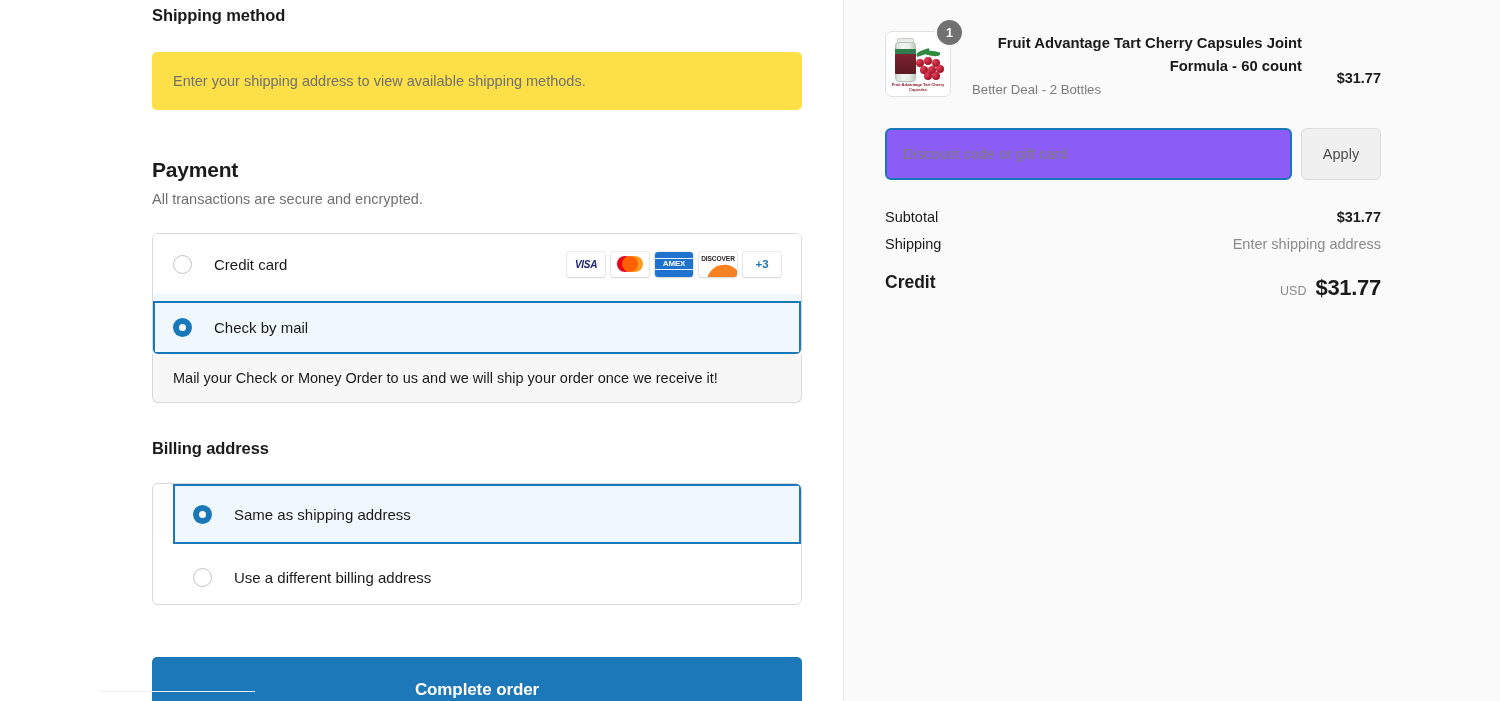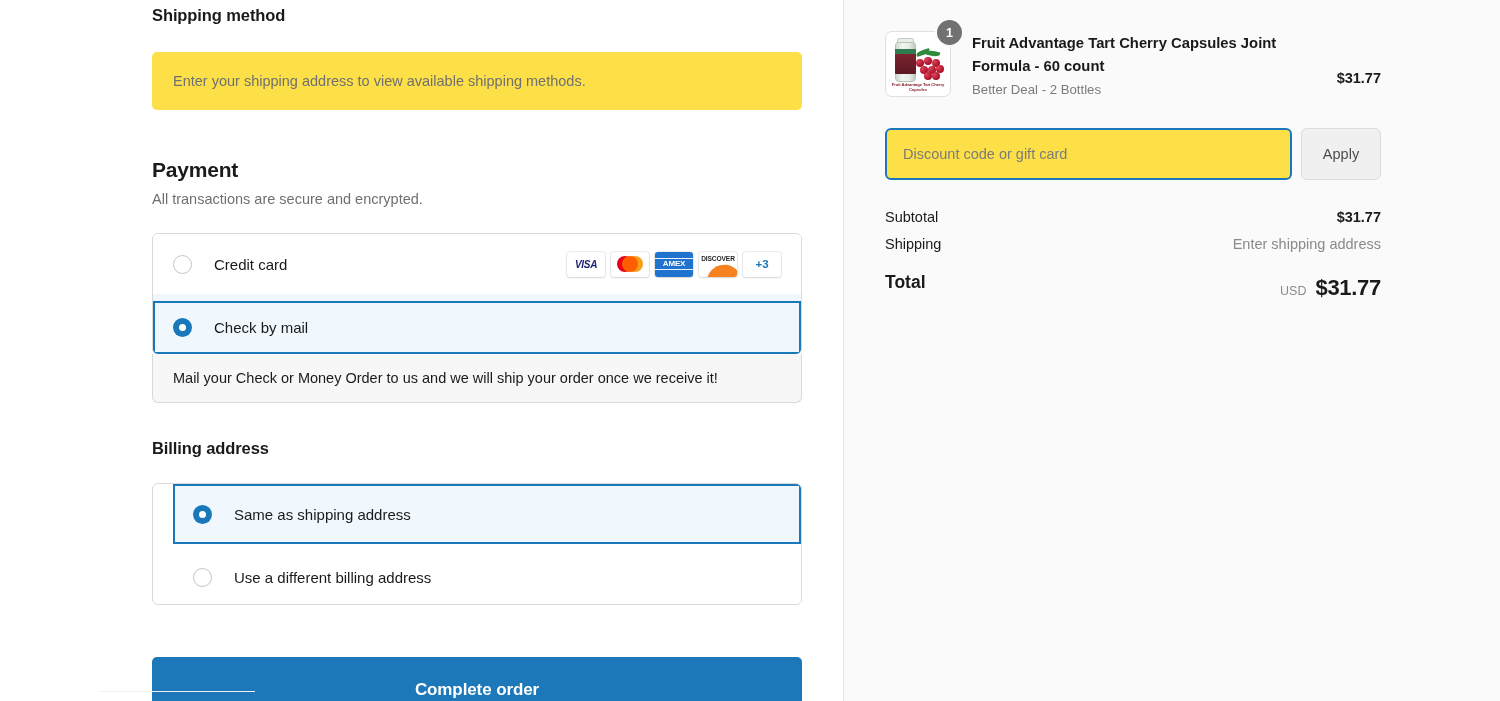--- a/index.html
+++ b/index.html
@@ -334,20 +334,21 @@
     box-shadow: 0 0 0 2px #fafafa;
   }
 
   .item-meta { flex: 1 1 auto; padding-top: 1px; }
   .item-title {
     font-size: 14.8px;
     font-weight: 600;
     color: #1a1a1a;
     line-height: 1.55;
     max-width: 330px;
+    text-align: right;
   }
   .item-variant {
     margin-top: 4px;
     font-size: 13.2px;
     color: #7b7b7b;
   }
   .item-price {
     flex: 0 0 auto;
     font-size: 14.5px;
     font-weight: 600;
@@ -361,21 +362,21 @@
     margin-top: 31px;
     display: flex;
     align-items: stretch;
     gap: 9px;
   }
   .discount-input {
     flex: 1 1 auto;
     height: 52px;
     border: 2px solid #1878b9;
     border-radius: 6px;
-    background: #fde047;
+    background: #8b5cf6;
     padding: 0 16px;
     font-family: "Liberation Sans", sans-serif;
     font-size: 14.5px;
     color: #1a1a1a;
     outline: none;
   }
   .discount-input::placeholder { color: #7b7b7b; }
   .apply-btn {
     flex: 0 0 auto;
     width: 80px; height: 52px;
@@ -530,21 +531,21 @@
       <div class="totals">
         <div class="total-line">
           <span class="tl-label">Subtotal</span>
           <span class="tl-value">$31.77</span>
         </div>
         <div class="total-line">
           <span class="tl-label">Shipping</span>
           <span class="tl-value muted">Enter shipping address</span>
         </div>
         <div class="total-line grand">
-          <span class="tl-label">Total</span>
+          <span class="tl-label">Credit</span>
           <span class="grand-right">
             <span class="grand-cur">USD</span>
             <span class="grand-amt">$31.77</span>
           </span>
         </div>
       </div>
 
     </div>
   </aside>
 </div>

